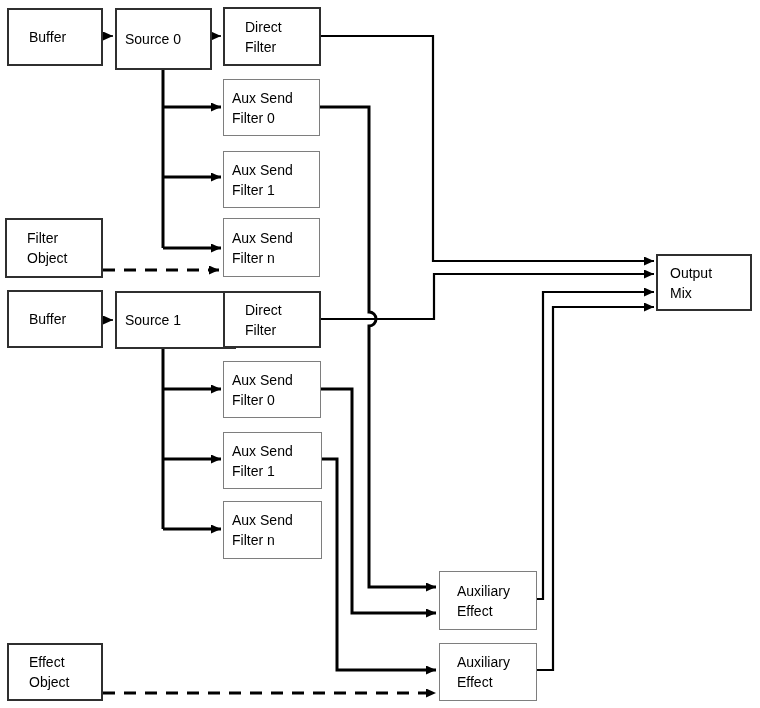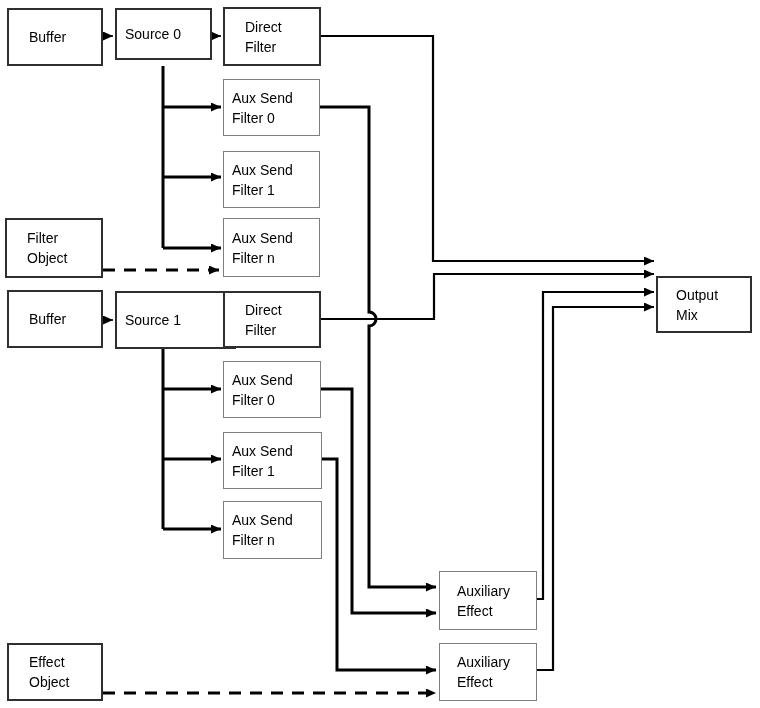--- a/index.html
+++ b/index.html
@@ -29,21 +29,21 @@
     position:absolute;
     box-sizing:border-box;
     background:var(--background);
     display:flex;flex-direction:column;justify-content:center;
     font-size:14px;line-height:20px;
     white-space:nowrap;
   }
   .box.dark{border:2px solid var(--box-border-dark);}
   .box.light{border:1.5px solid var(--box-border-light);}
   .pl8{padding-left:8px;}
-  .pl11{padding-left:18px;margin-top:22px;}
+  .pl11{padding-left:12px;}
   .pl17{padding-left:17px;}
   .pl20{padding-left:20px;}
 </style>
 </head>
 <body>
 
 <div id="stage">
 
   <svg id="wires" viewBox="0 0 760 708" xmlns="http://www.w3.org/2000/svg">
     <defs>
@@ -80,21 +80,21 @@
     <path class="w-med" marker-end="url(#ah)" d="M537 599 H543 V292 H654"></path>
     <path class="w-med" marker-end="url(#ah)" d="M537 670 H553 V307 H654"></path>
 
     <path class="w-thick dash" marker-end="url(#ah)" d="M103 693 H436"></path>
   </svg>
 
   <div class="box dark pl20" style="left:7px;top:8px;width:96px;height:58px">
     <span>Buffer</span>
   </div>
 
-  <div class="box dark pl8" style="left:115px;top:8px;width:97px;height:52px">
+  <div class="box dark pl8" style="left:115px;top:8px;width:97px;height:62px">
     <span>Source 0</span>
   </div>
 
   <div class="box dark pl20" style="left:223px;top:7px;width:98px;height:59px">
     <span>Direct</span>
     <span>Filter</span>
   </div>
 
   <div class="box light pl8" style="left:223px;top:79px;width:97px;height:57px">
     <span>Aux Send</span>

